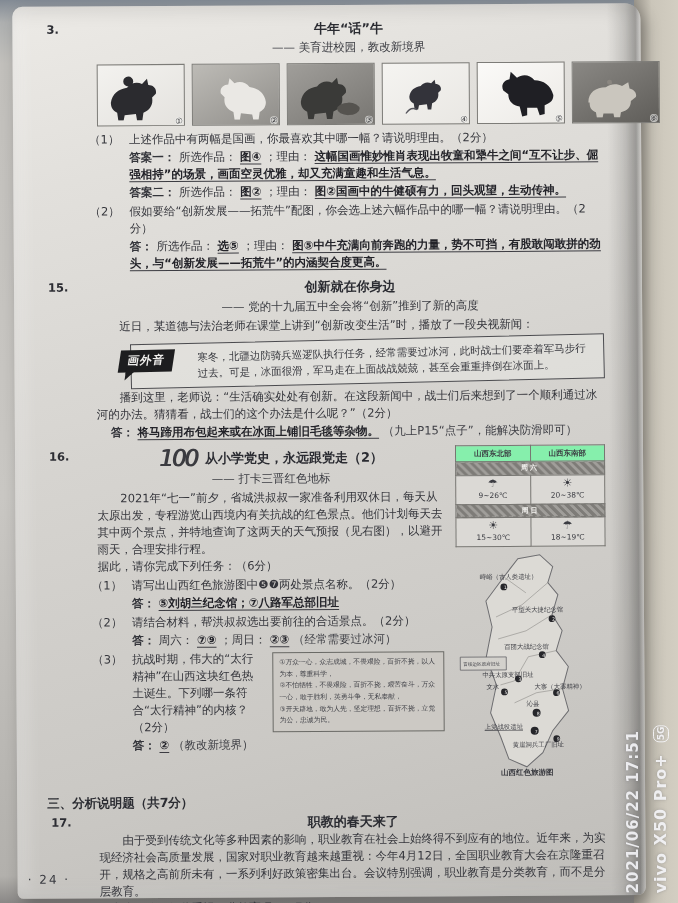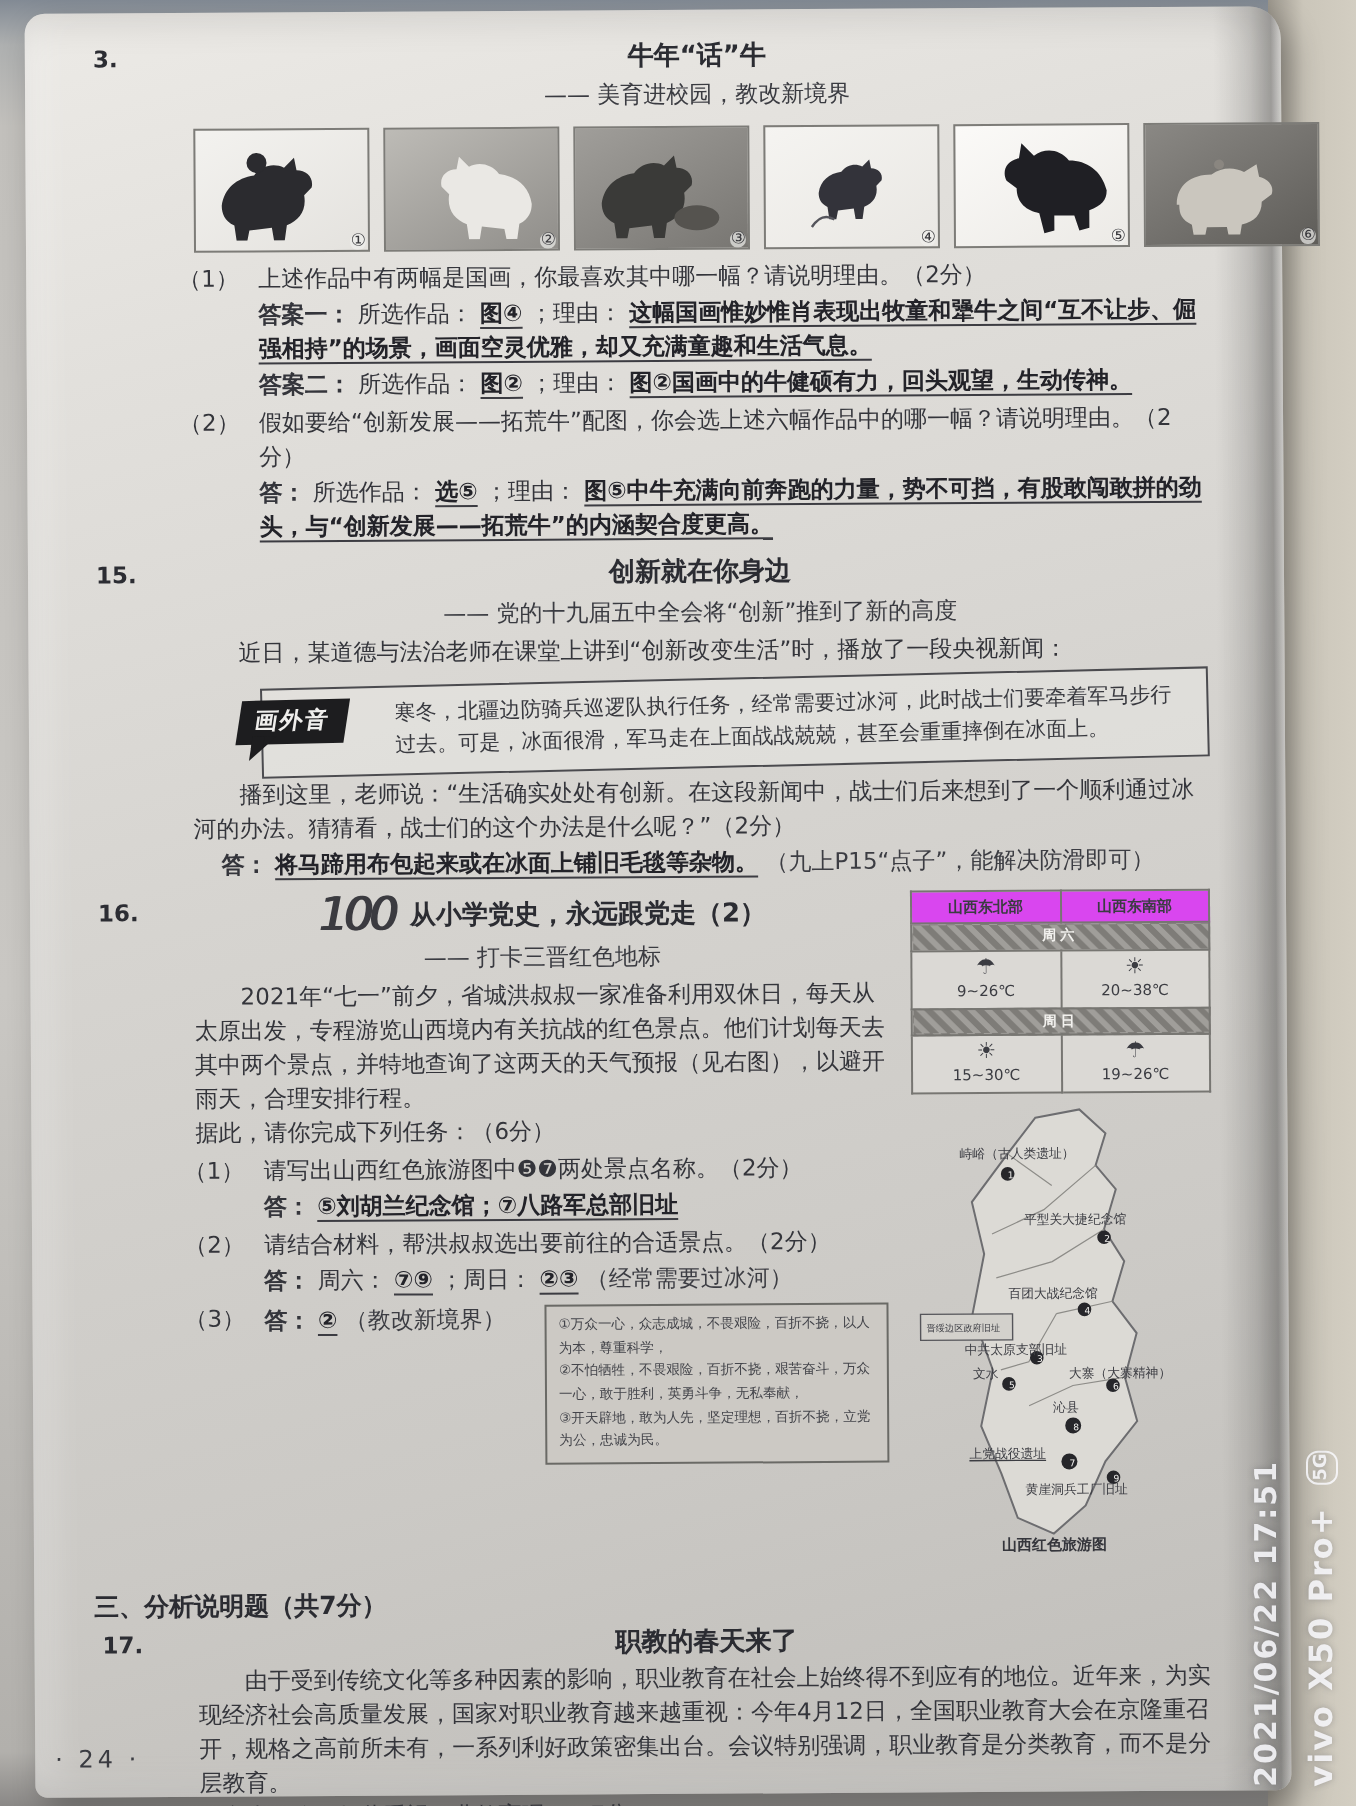--- a/index.html
+++ b/index.html
@@ -50,21 +50,21 @@
     transform:rotate(-1deg);background:rgba(236,234,230,.45);}
   .voice-tag{position:absolute;left:-12px;top:5px;background:#1d1d1f;color:#efeeec;
     font-weight:700;font-size:11.5px;padding:2px 8px;transform:skew(-10deg);letter-spacing:1px;}
   .voice-tag::after{content:"";position:absolute;left:8px;bottom:-8px;border:6px solid transparent;border-top-color:#1d1d1f;border-left-color:#1d1d1f;}
   .hdr16{display:flex;align-items:center;justify-content:center;gap:8px;}
   .logo100{font-weight:400;font-size:23px;font-style:italic;letter-spacing:-2px;color:#3b3b40;
     text-shadow:1px 0 0 #3b3b40;line-height:1;}
   .fig{float:right;width:150px;margin:0 0 6px 10px;}
   .wtable{width:100%;border-collapse:collapse;font-size:7.5px;color:#3b3c42;background:#dbd9d5;}
   .wtable td,.wtable th{border:1px solid #777672;text-align:center;padding:1px 0;}
-  .wtable th{font-size:7.5px;font-weight:700;background:#d946ef;padding:2px 0;}
+  .wtable th{font-size:7.5px;font-weight:700;background:#86efac;padding:2px 0;}
   .band td{background:repeating-linear-gradient(45deg,#7e7c78 0 3px,#a09e9a 3px 6px);
     color:#f2f1ee;font-weight:700;font-size:7px;letter-spacing:2px;padding:1px 0;}
   .wcell .wicon{font-size:11px;line-height:1.1;display:block;}
   .wcell{padding:2px 0 3px 0 !important;}
   .map-wrap{margin-top:6px;}
   .opt-box{float:right;width:158px;border:1px solid #6a6a66;background:#ccc9c4;
     padding:4px 6px;font-size:6.8px;line-height:1.7;color:#44454b;margin:2px 2px 2px 8px;}
   .sec-head{clear:both;font-weight:700;font-size:12.5px;margin-top:4px;color:#2b2c32;}
   .pagenum{position:absolute;left:10px;bottom:12px;font-size:12px;color:#3a3b41;letter-spacing:2px;}
   .wm{position:absolute;writing-mode:vertical-rl;transform:rotate(180deg);
@@ -209,21 +209,21 @@
           <tr class="band">
                 <td colspan="2">周日</td>
               </tr>
           <tr>
             <td class="wcell">
               <span class="wicon">☀</span>
               <span>15~30℃</span>
             </td>
             <td class="wcell">
               <span class="wicon">☂</span>
-              <span>19~26℃</span>
+              <span>18~19℃</span>
             </td>
           </tr>
         </tbody>
           </table>
 
         <div class="map-wrap">
           <svg viewBox="0 0 150 228" width="150" height="228">
             <path d="M62,6 L84,2 L97,14 L92,30 L102,42 L96,62 L106,78 L100,98 L112,114 L106,136 L112,158 L96,178 L86,200 L70,214 L52,206 L44,184 L34,160 L40,132 L30,104 L36,74 L30,48 L48,24 Z" fill="#dcdad5" stroke="#6d6d70" stroke-width="1"></path>
             <path d="M48,24 L70,40 M92,30 L66,52 L40,64 M96,62 L70,78 L42,86 M100,98 L72,104 M72,104 L58,128 L44,132 M106,136 L80,140 L58,150" fill="none" stroke="#8d8c88" stroke-width="0.6"></path>
 
@@ -301,20 +301,21 @@
         </div>
       </div>
 
       <div class="sub" style="display:flow-root;">
         <span class="sublab">（3）</span>
         <div class="opt-box">
           <div>①万众一心，众志成城，不畏艰险，百折不挠，以人为本，尊重科学，</div>
           <div>②不怕牺牲，不畏艰险，百折不挠，艰苦奋斗，万众一心，敢于胜利，英勇斗争，无私奉献，</div>
           <div>③开天辟地，敢为人先，坚定理想，百折不挠，立党为公，忠诚为民。</div>
         </div>
+        <span>抗战时期，伟大的“太行精神”在山西这块红色热土诞生。下列哪一条符合“太行精神”的内核？（2分）</span>
         <div class="ansline">
           <span class="anslab">答：</span>
           <span class="u">②</span>
           <span class="note">（教改新境界）</span>
         </div>
       </div>
     </div>
 
     <div class="sec-head">三、分析说明题（共7分）</div>
 

